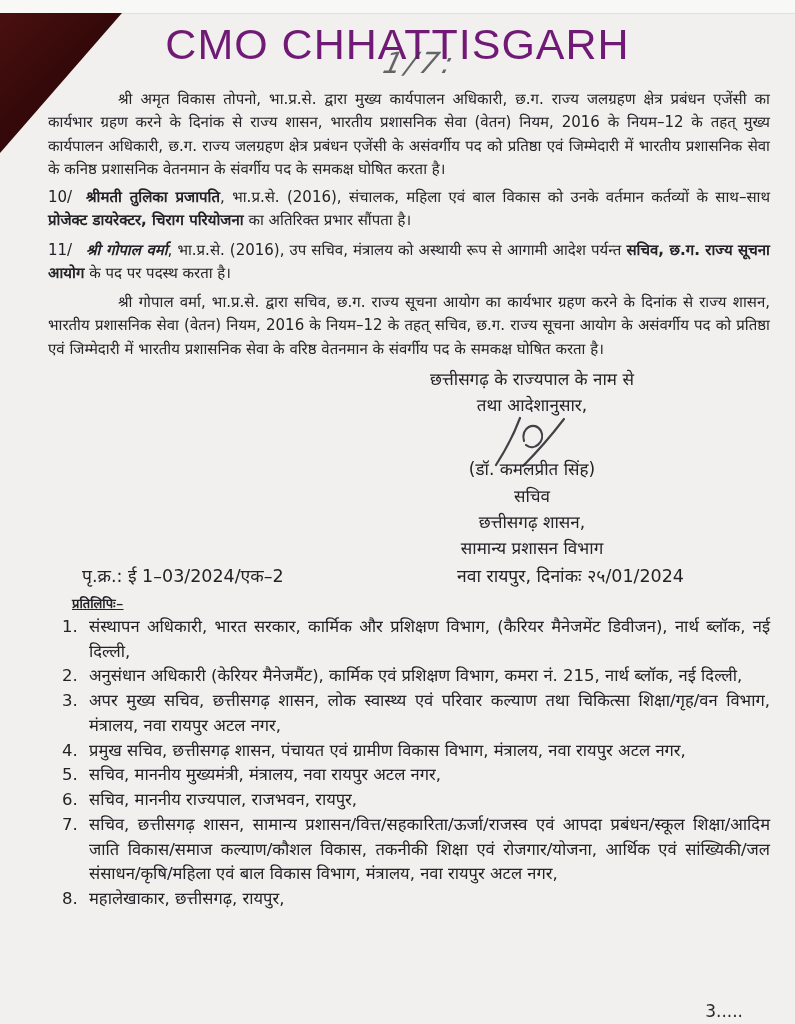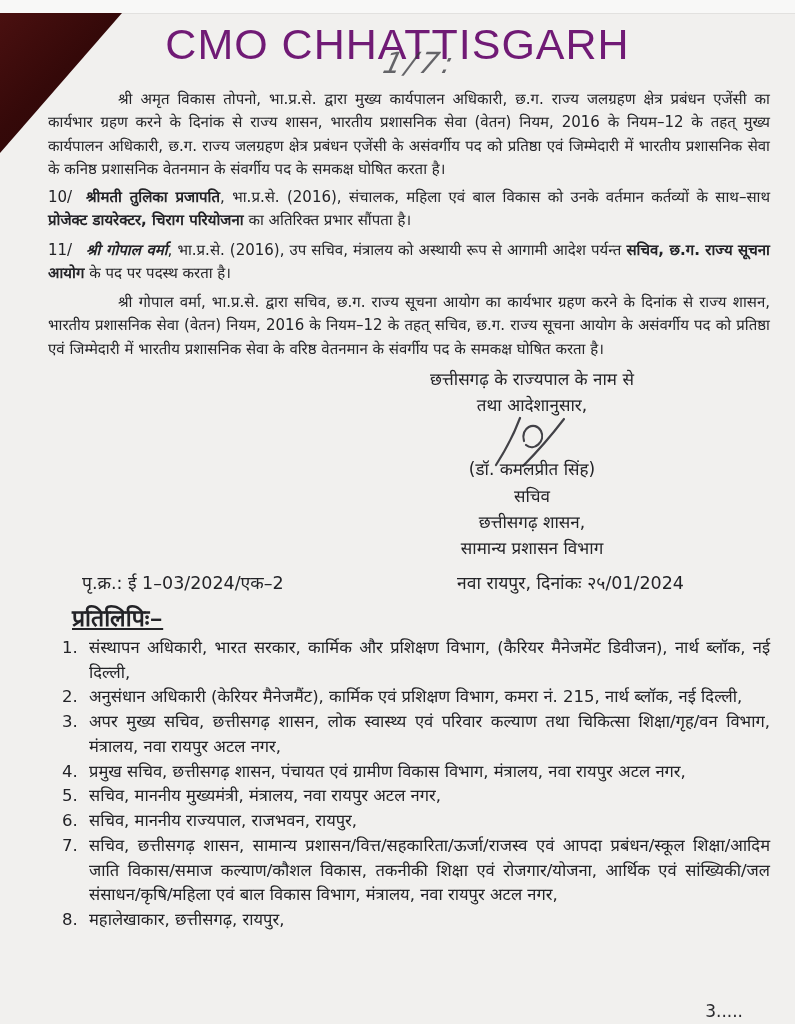--- a/index.html
+++ b/index.html
@@ -34,24 +34,24 @@
   .numbered{margin-bottom:6px;}
   .ino{display:inline-block;min-width:38px;}
   .b{font-weight:400;}
   .sig{
     width:300px;margin:4px 88px 0 auto;text-align:center;
     font-size:17px;line-height:1.55;
   }
   .squiggle{display:block;margin:-4px auto -12px;}
   .refrow{
     display:flex;justify-content:space-between;align-items:flex-end;
-    margin-top:8px;padding:0 86px 0 34px;font-size:17.5px;
+    margin-top:1px;padding:0 86px 0 34px;font-size:17.5px;
   }
   .copylabel{
-    font-weight:700;text-decoration:underline;font-size:23px;
+    font-weight:700;text-decoration:underline;font-size:13px;
     margin:7px 0 3px 24px;
     font-family:Liberation Mono, monospace;
   }
   .copylist{list-style:none;margin:0 0 0 14px;padding:0;font-size:16.5px;}
   .copyitem{display:flex;gap:7px;line-height:1.5;}
   .copyitem .no{flex:none;min-width:20px;}
   .copyitem .txt{flex:1;text-align:justify;}
   .footer-page{position:absolute;right:52px;top:1001px;font-size:17px;color:#2a2a2e;}
 </style>
 </head>

